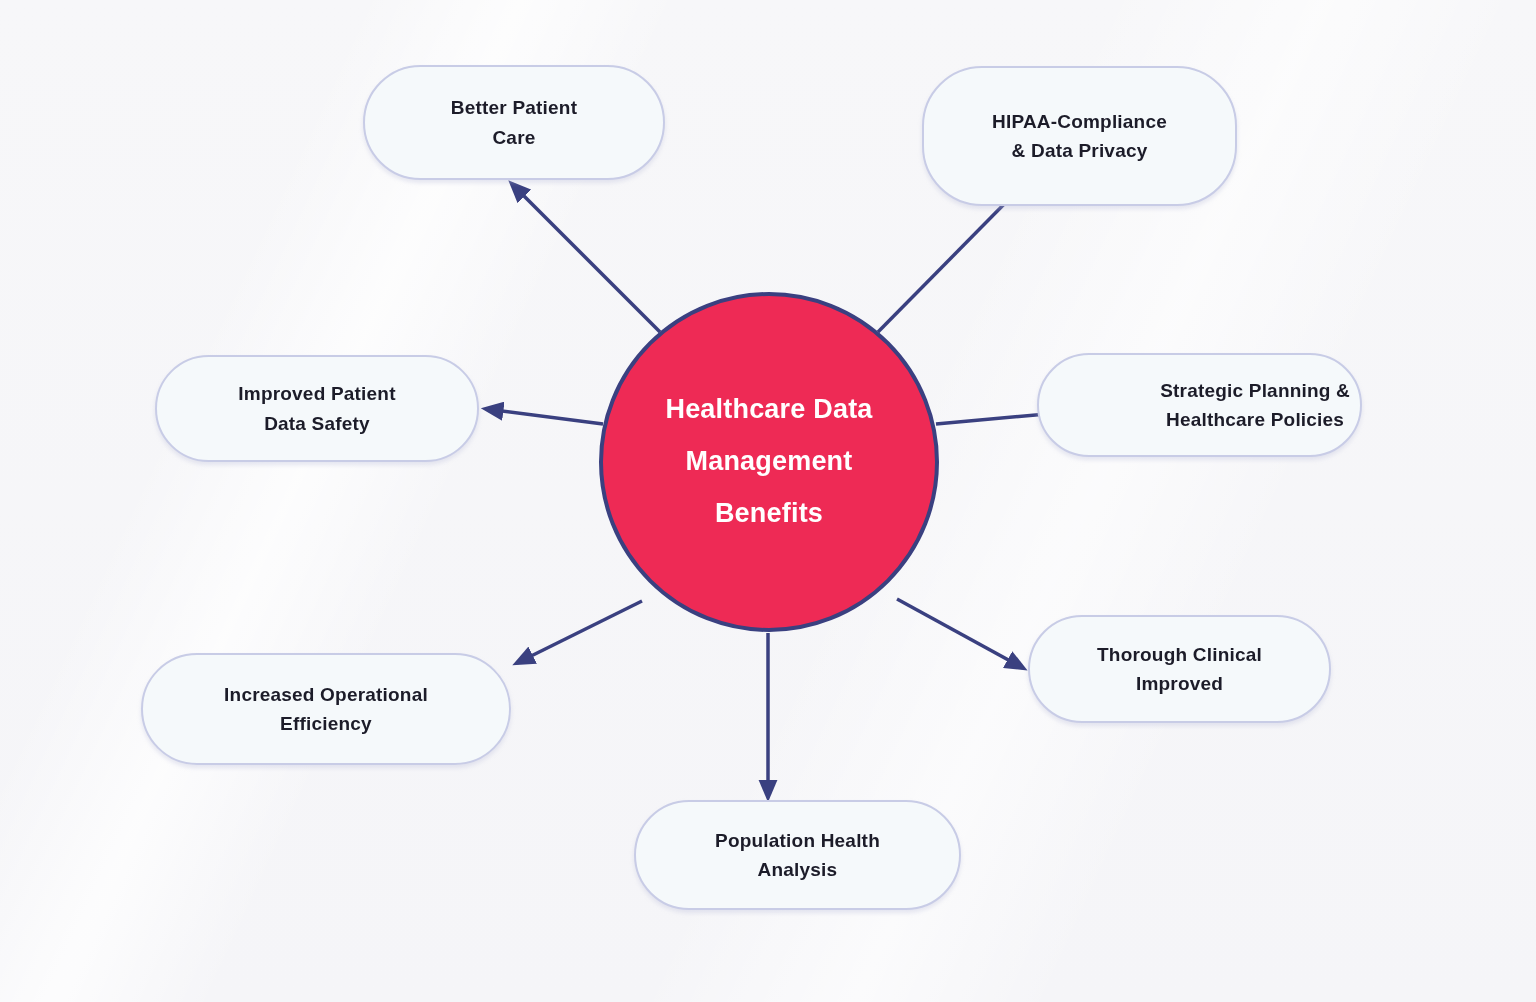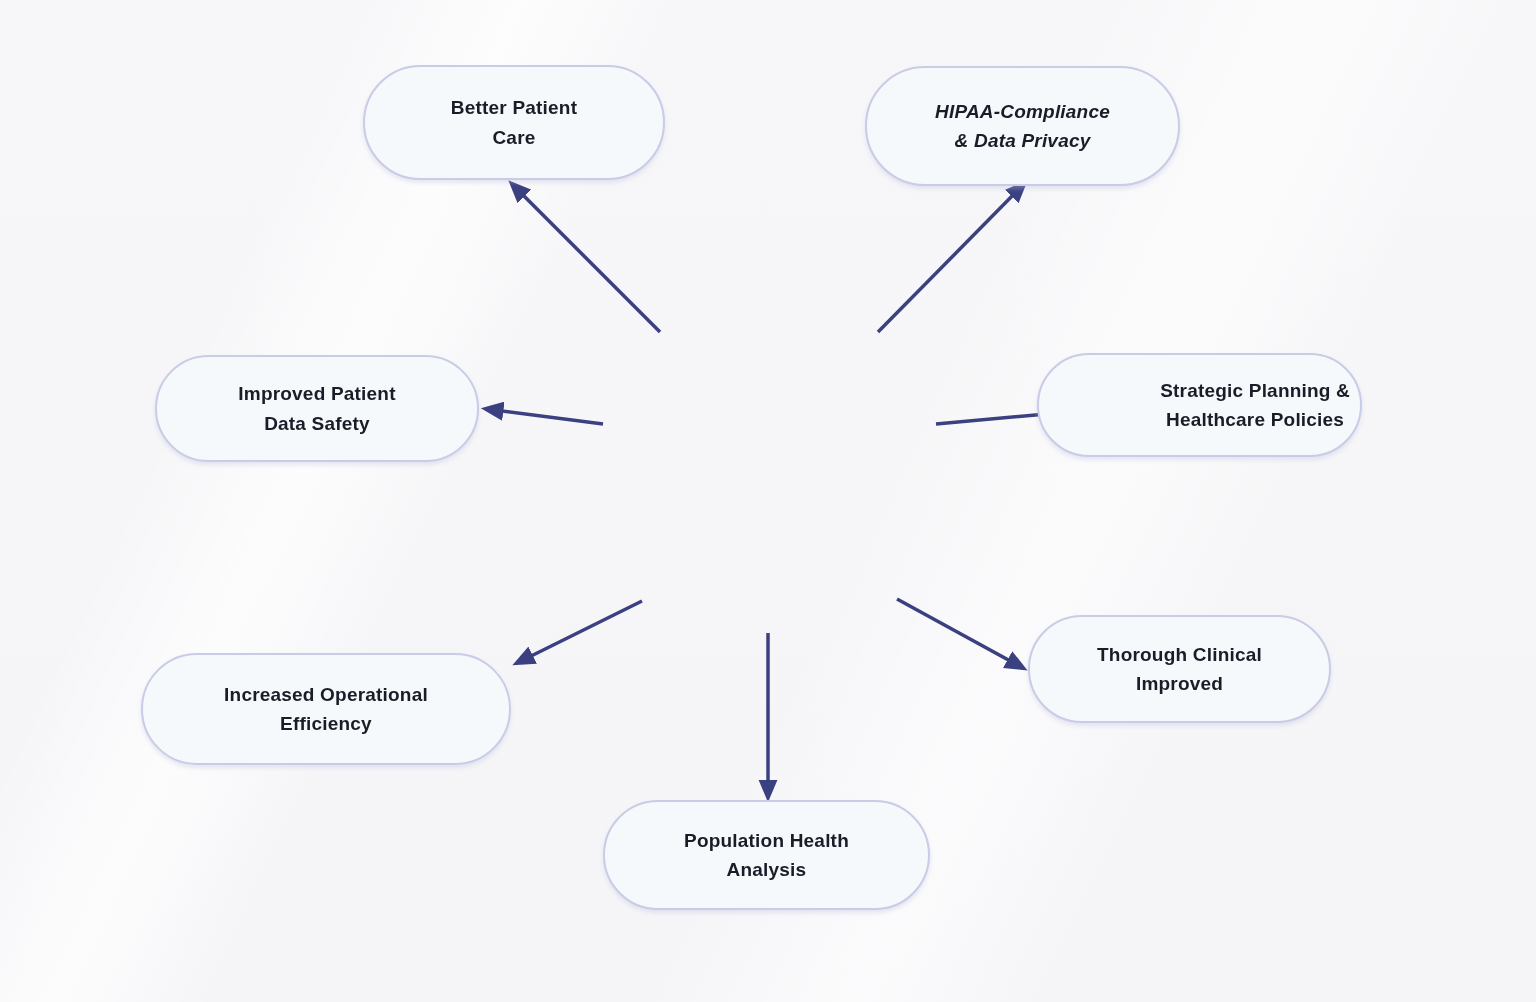--- a/index.html
+++ b/index.html
@@ -81,45 +81,50 @@
         <line x1="660" y1="332" x2="512" y2="184" stroke="#3a4080" stroke-width="3.5" marker-end="url(#arrowhead)"></line>
         <line x1="878" y1="332" x2="1024" y2="184" stroke="#3a4080" stroke-width="3.5" marker-end="url(#arrowhead)"></line>
         <line x1="603" y1="424" x2="486" y2="409" stroke="#3a4080" stroke-width="3.5" marker-end="url(#arrowhead)"></line>
         <line x1="936" y1="424" x2="1058" y2="413" stroke="#3a4080" stroke-width="3.5" marker-end="url(#arrowhead)"></line>
         <line x1="642" y1="601" x2="517" y2="663" stroke="#3a4080" stroke-width="3.5" marker-end="url(#arrowhead)"></line>
         <line x1="897" y1="599" x2="1023" y2="668" stroke="#3a4080" stroke-width="3.5" marker-end="url(#arrowhead)"></line>
         <line x1="768" y1="633" x2="768" y2="797" stroke="#3a4080" stroke-width="3.5" marker-end="url(#arrowhead)"></line>
       </g>
   </svg>
 
+  <div class="center-node" id="center-node" style="left: 599px; top: 292px; width: 340px; height: 340px; background: rgb(238, 42, 85); border: 4px solid rgb(58, 64, 128);">
+    <div class="center-label">Healthcare Data
+Management
+Benefits</div>
+  </div>
 
   <div id="nodes-container">
       <div class="benefit-node" style="left: 363px; top: 65px; width: 302px; height: 115px;">
       <div class="node-label">Better Patient
 Care</div>
     </div>
-      <div class="benefit-node" style="left: 865px; top: 66px; width: 315px; height: 120px; font-style: italic;">
+      <div class="benefit-node" style="left: 922px; top: 66px; width: 315px; height: 140px;">
       <div class="node-label">HIPAA-Compliance
 &amp; Data Privacy</div>
     </div>
       <div class="benefit-node" style="left: 155px; top: 355px; width: 324px; height: 107px;">
       <div class="node-label">Improved Patient
 Data Safety</div>
     </div>
       <div class="benefit-node" style="left: 1037px; top: 353px; width: 325px; height: 104px; justify-content: flex-end;">
       <div class="node-label">Strategic Planning &amp;
 Healthcare Policies</div>
     </div>
       <div class="benefit-node" style="left: 141px; top: 613px; width: 370px; height: 112px; margin-top: 40px;">
       <div class="node-label">Increased Operational
 Efficiency</div>
     </div>
       <div class="benefit-node" style="left: 1028px; top: 615px; width: 303px; height: 108px;">
       <div class="node-label">Thorough Clinical
 Improved</div>
     </div>
-      <div class="benefit-node" style="left: 603px; top: 800px; width: 327px; height: 110px;">
+      <div class="benefit-node" style="left: 634px; top: 800px; width: 327px; height: 110px;">
       <div class="node-label">Population Health
 Analysis</div>
     </div>
     </div>
 
 </div>
 
 </body></html>

